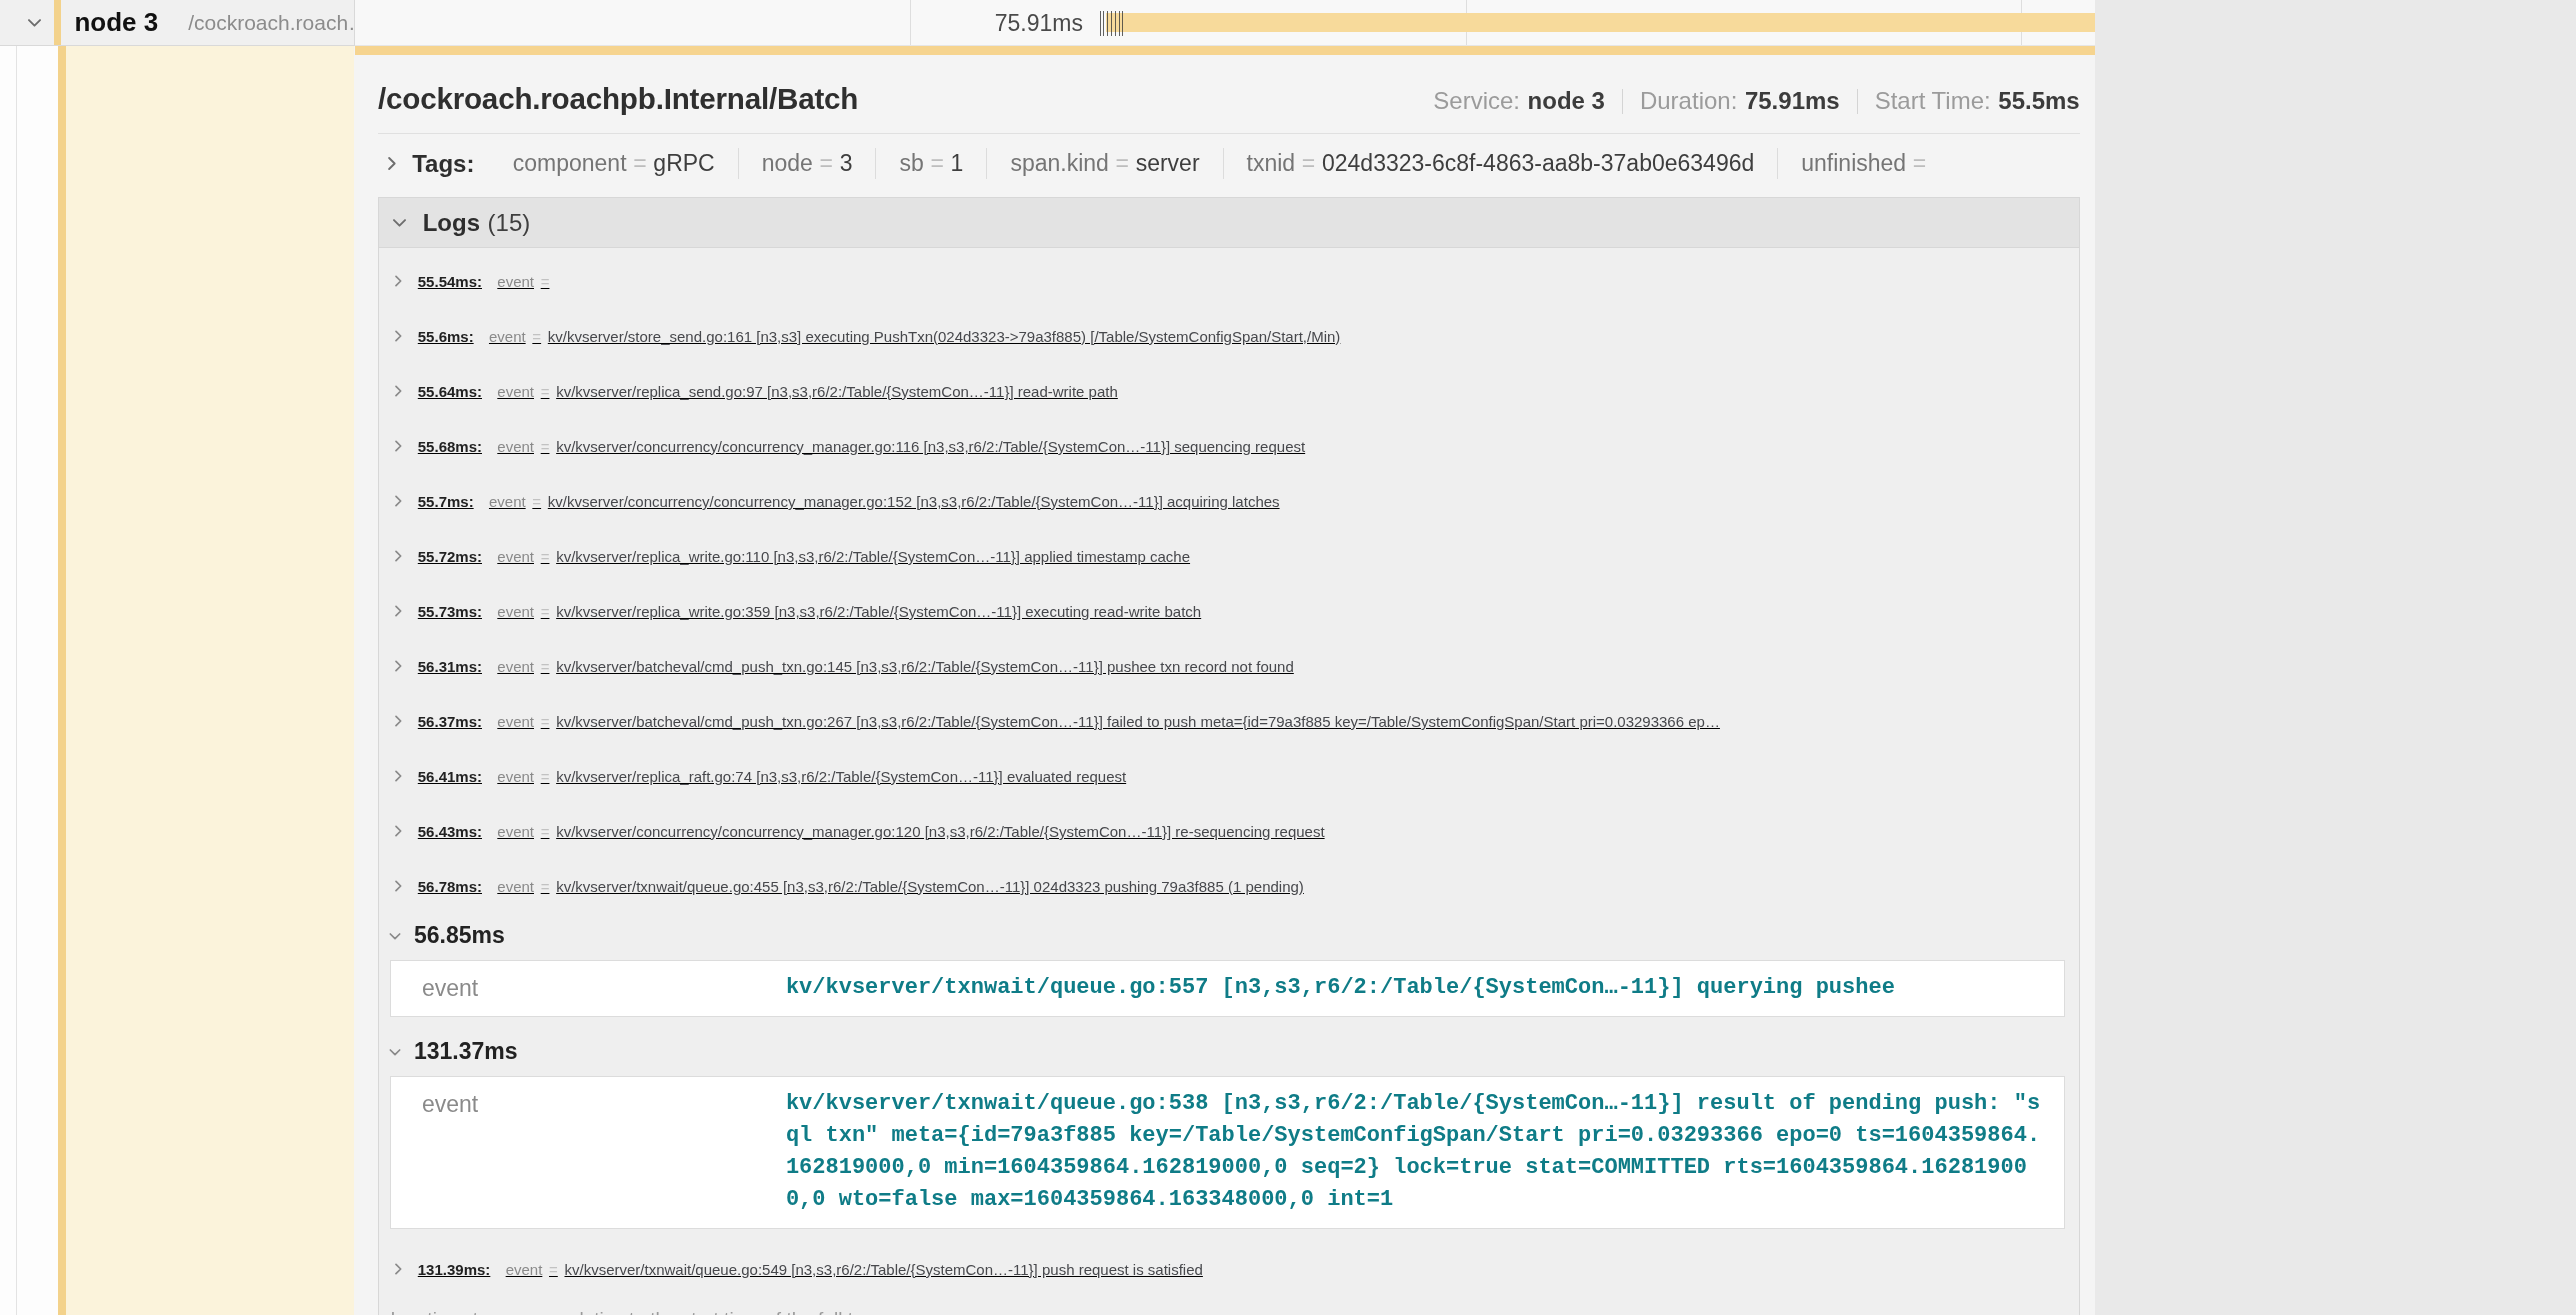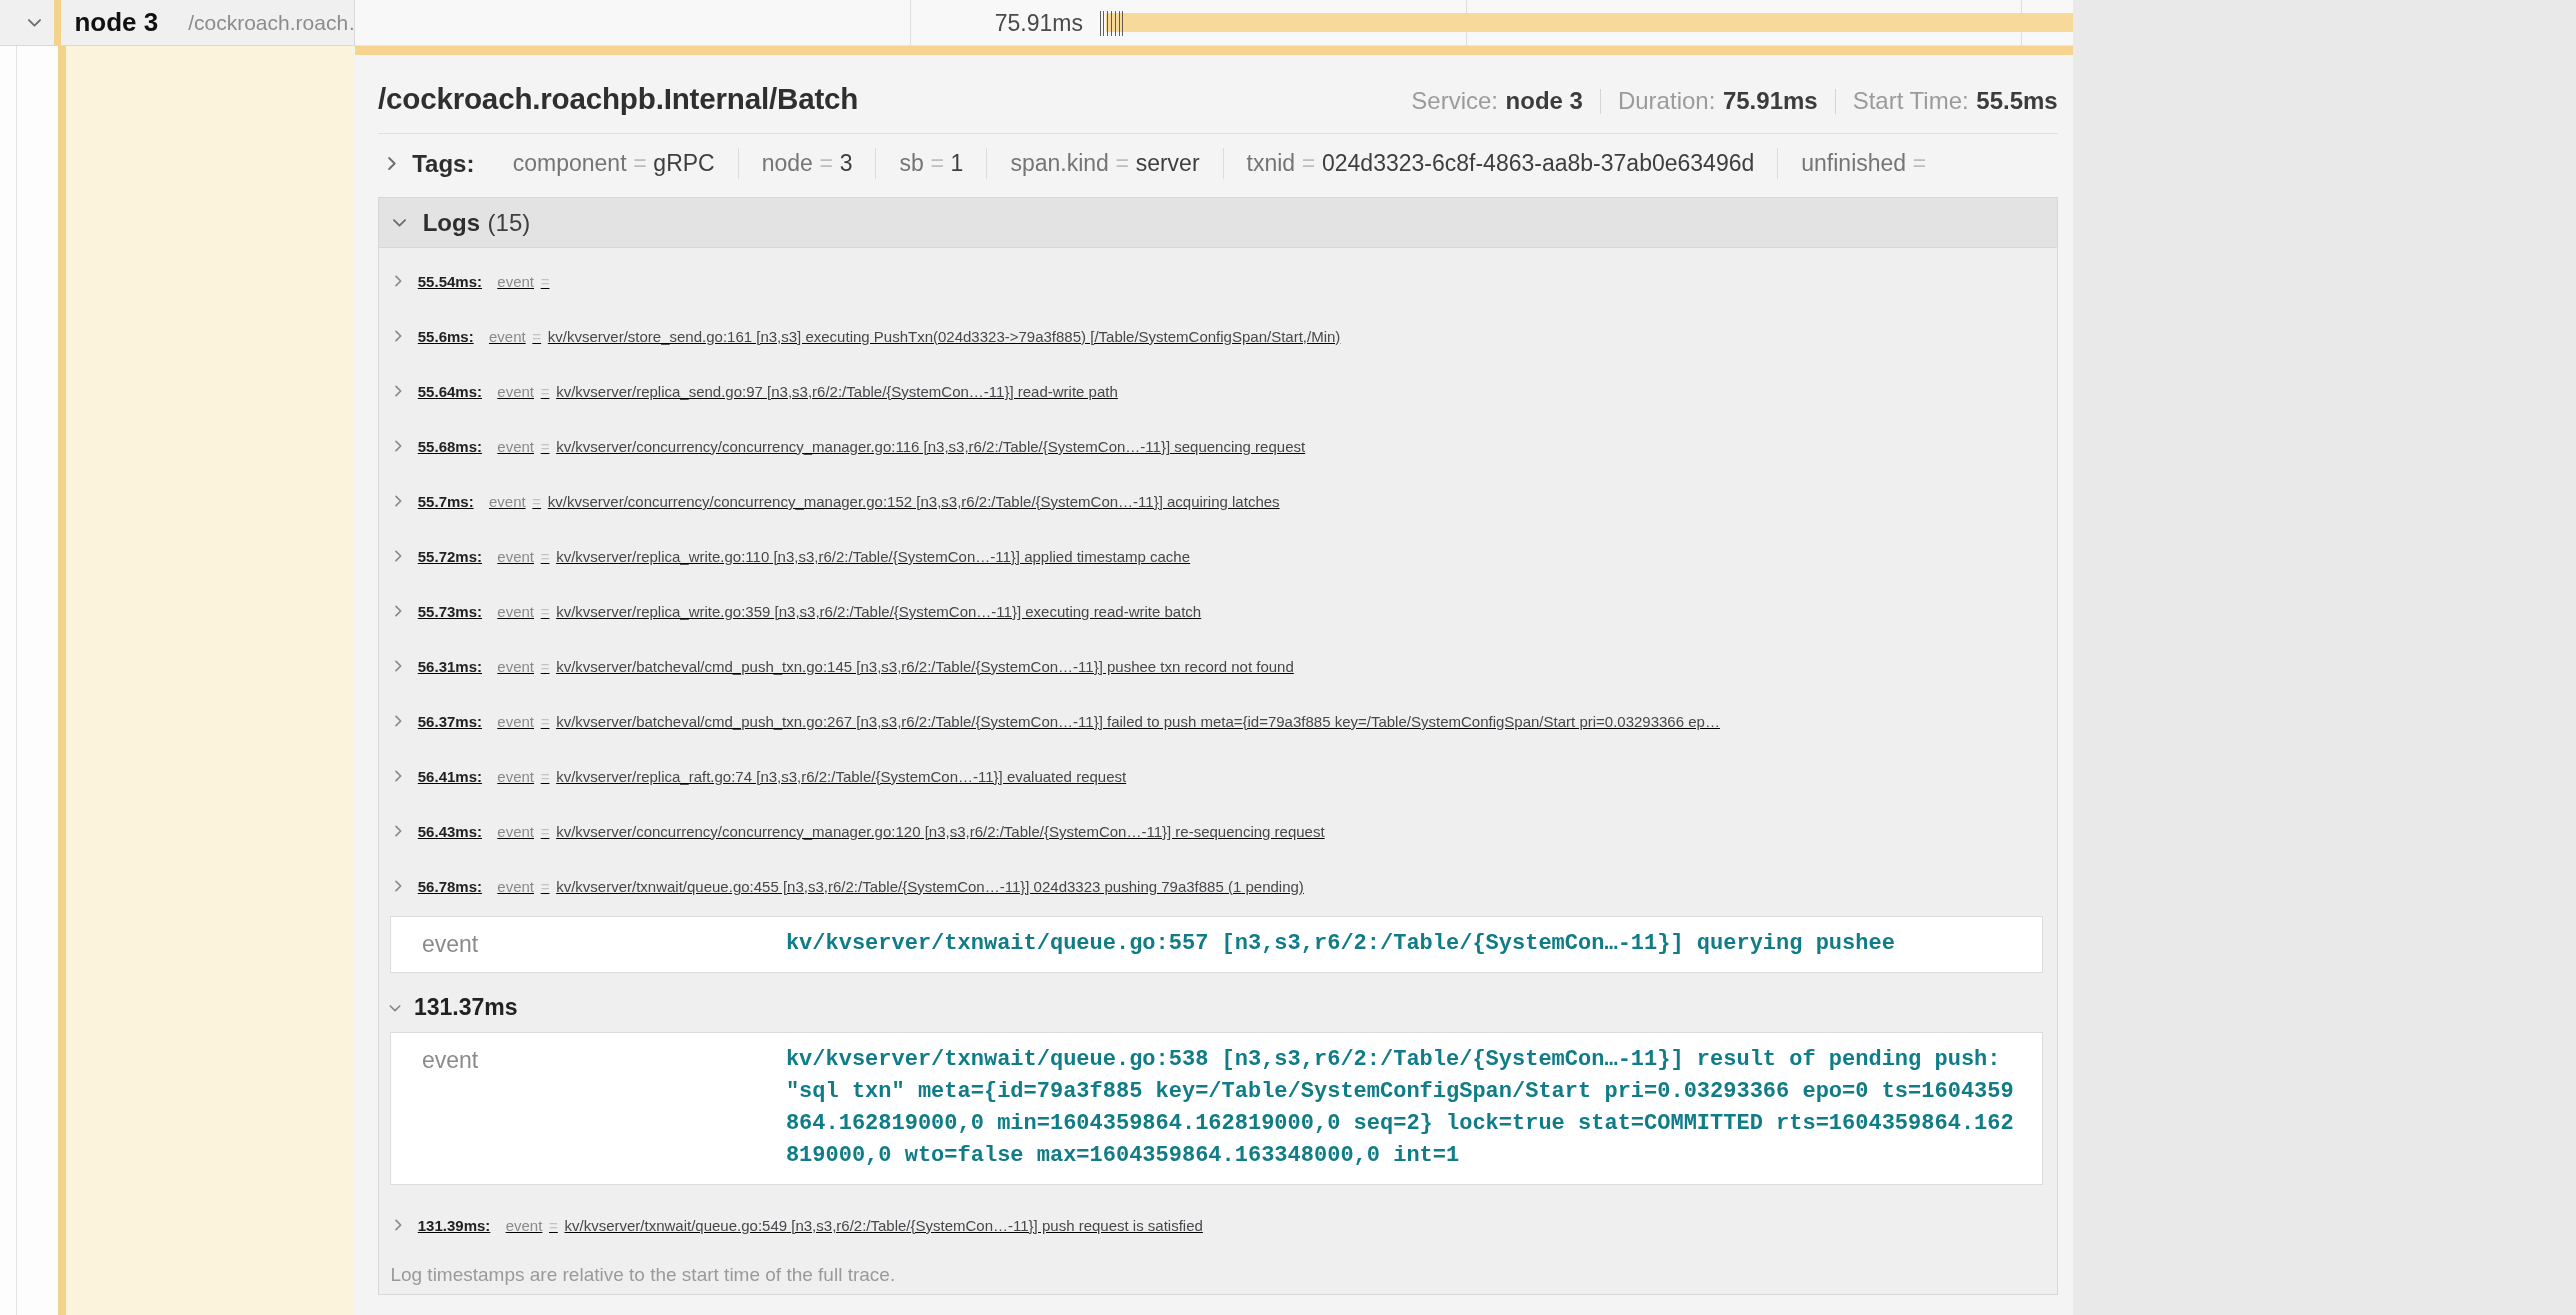--- a/index.html
+++ b/index.html
@@ -1,17 +1,17 @@
 <!DOCTYPE html>
 <html style="--accent: #f3d28b; --accent-border: #f6d48f; --bar: #f7da9b; --highlight: #fbf3db; --teal: #0f7c87;"><head>
 <meta charset="utf-8">
 <style>
   html,body{margin:0;padding:0;background:#e9e9e9;}
   .app{position:relative;width:2073px;height:1316px;overflow:hidden;background:#f4f4f4;
-       font-family:"Liberation Sans","DejaVu Sans",sans-serif;-webkit-font-smoothing:antialiased;}
+       font-family:"Liberation Sans","DejaVu Sans",sans-serif;padding-left:22px;-webkit-font-smoothing:antialiased;}
 
   
   .left-rail{position:absolute;left:0;top:46px;bottom:0;width:58px;background:#fdfdfd;}
   .left-rail::after{content:"";position:absolute;left:16px;top:0;bottom:0;width:1px;background:#e3e3e3;}
   .row-highlight{position:absolute;left:58px;top:46px;width:296px;bottom:0;background:var(--highlight);}
   .row-highlight .strip{position:absolute;left:0;top:0;bottom:0;width:7.6px;background:var(--accent);}
 
   
   .span-row{position:absolute;left:0;top:0;width:100%;height:46px;}
   .span-name-cell{position:absolute;left:0;top:0;width:355px;height:46px;background:#f0f0f0;
@@ -312,20 +312,28 @@
               <span class="chev right small">
                 <svg viewBox="0 0 24 24">
                   <polyline points="9,5 16,12 9,19"></polyline>
                 </svg>
               </span>
               <span class="log-time">56.78ms:</span>
               <span class="log-key">event</span>
               <span class="log-eq">=</span>
               <span class="log-val">kv/kvserver/txnwait/queue.go:455 [n3,s3,r6/2:/Table/{SystemCon…-11}] 024d3323 pushing 79a3f885 (1 pending)</span>
             </div>
+            <div class="exp-header">
+              <span class="chev down small">
+                <svg viewBox="0 0 24 24">
+                  <polyline points="9,5 16,12 9,19"></polyline>
+                </svg>
+              </span>
+              <span class="log-time">56.85ms</span>
+            </div>
             <div class="event-box">
               <div class="event-key">event</div>
               <div class="event-val">kv/kvserver/txnwait/queue.go:557 [n3,s3,r6/2:/Table/{SystemCon…-11}] querying pushee</div>
             </div>
             <div class="exp-header">
               <span class="chev down small">
                 <svg viewBox="0 0 24 24">
                   <polyline points="9,5 16,12 9,19"></polyline>
                 </svg>
               </span>

